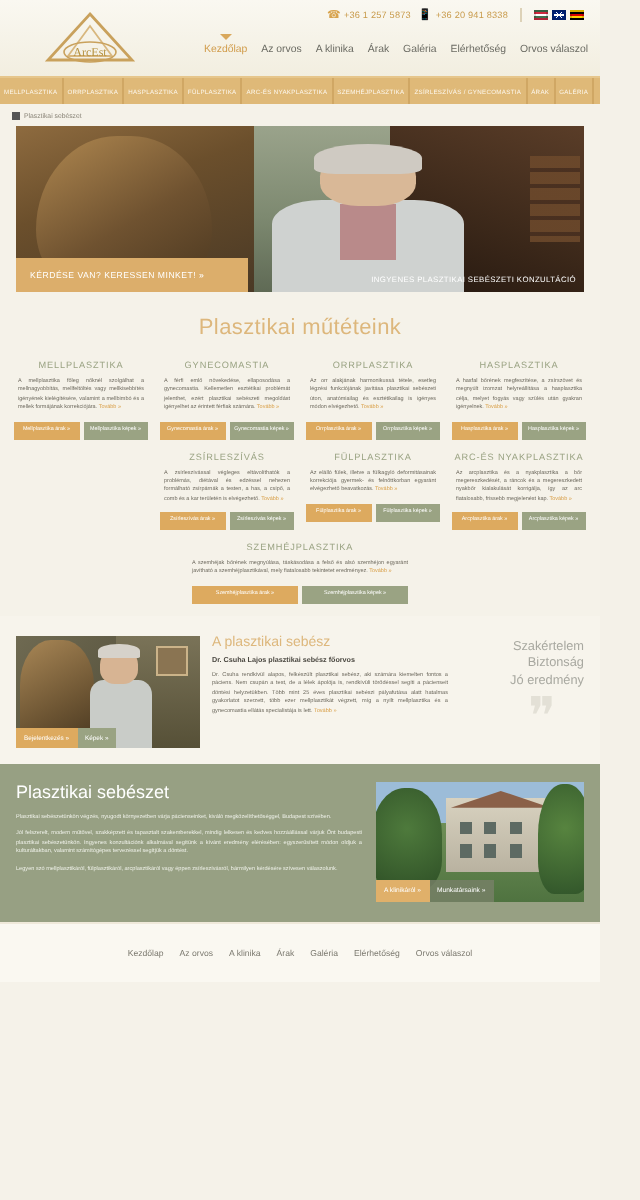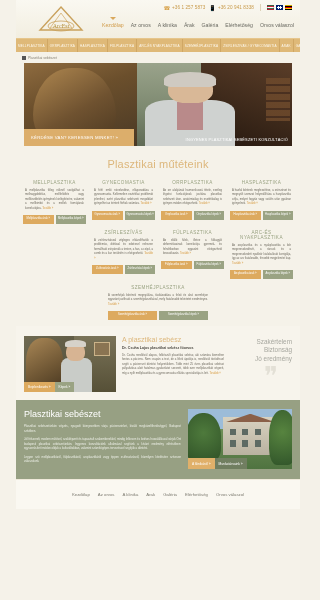--- a/index.html
+++ b/index.html
@@ -2,21 +2,21 @@
 <html lang="hu"><head>
 <meta charset="utf-8">
 <style>
   * { box-sizing: border-box; margin: 0; padding: 0; }
   html, body {
     width: 300px; height: 600px;
     font-family: "Liberation Sans", sans-serif;
     background: #f4f1e8;
     overflow: hidden;
   }
-  .page { width: 300px; height: 600px; position: relative; background:#f5f2e9;padding-left:16px; }
+  .page { width: 300px; height: 600px; position: relative; background:#f5f2e9; }
 
   
   .topbar {
     height: 38px; background: linear-gradient(#faf8f1,#f2eee0);
     position: relative; border-bottom: 0;
   }
   .logo {
     position: absolute; left: 16px; top: 3px; width: 58px; height: 32px;
   }
   .logo svg { width: 58px; height: 32px; display:block; }

